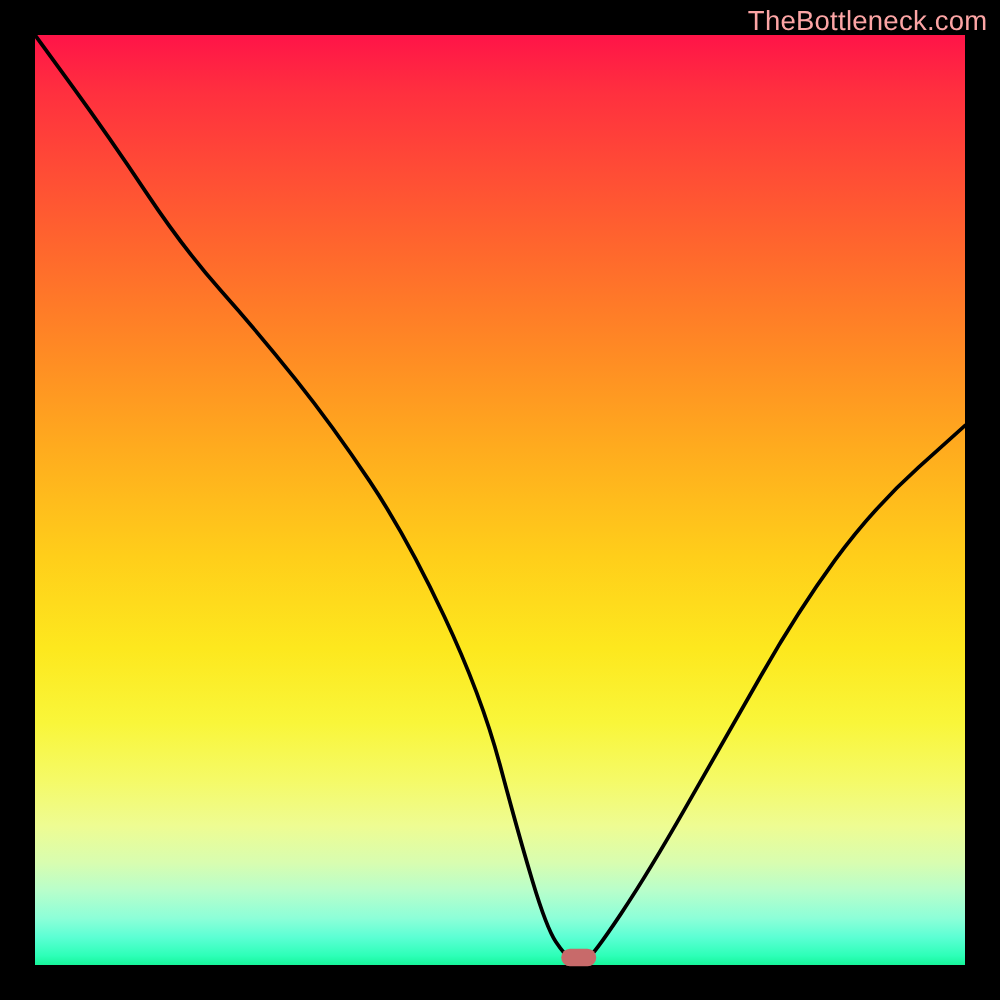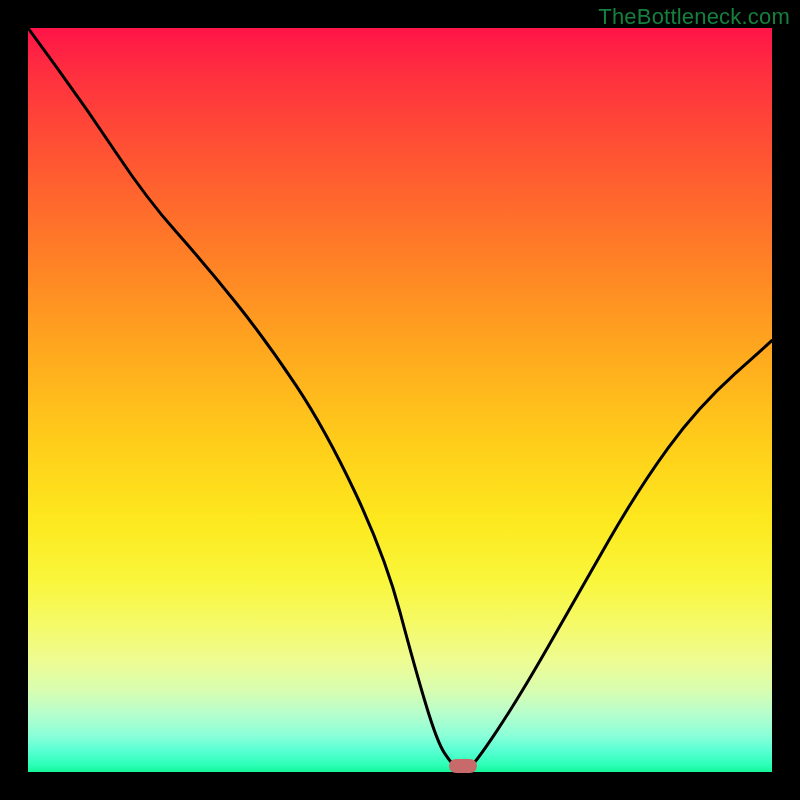--- a/index.html
+++ b/index.html
@@ -14,21 +14,21 @@
   .frame {
     position: relative;
     width: 800px;
     height: 800px;
     background: #000;
   }
   .attribution {
     position: absolute;
     top: 4px;
     right: 10px;
-    color: #15803d;
+    color: #fca5a5;
     font-size: 22px;
     font-weight: 500;
     letter-spacing: 0.2px;
     z-index: 5;
   }
   .plot {
     position: absolute;
     left: 28px;
     top: 28px;
     width: 744px;

